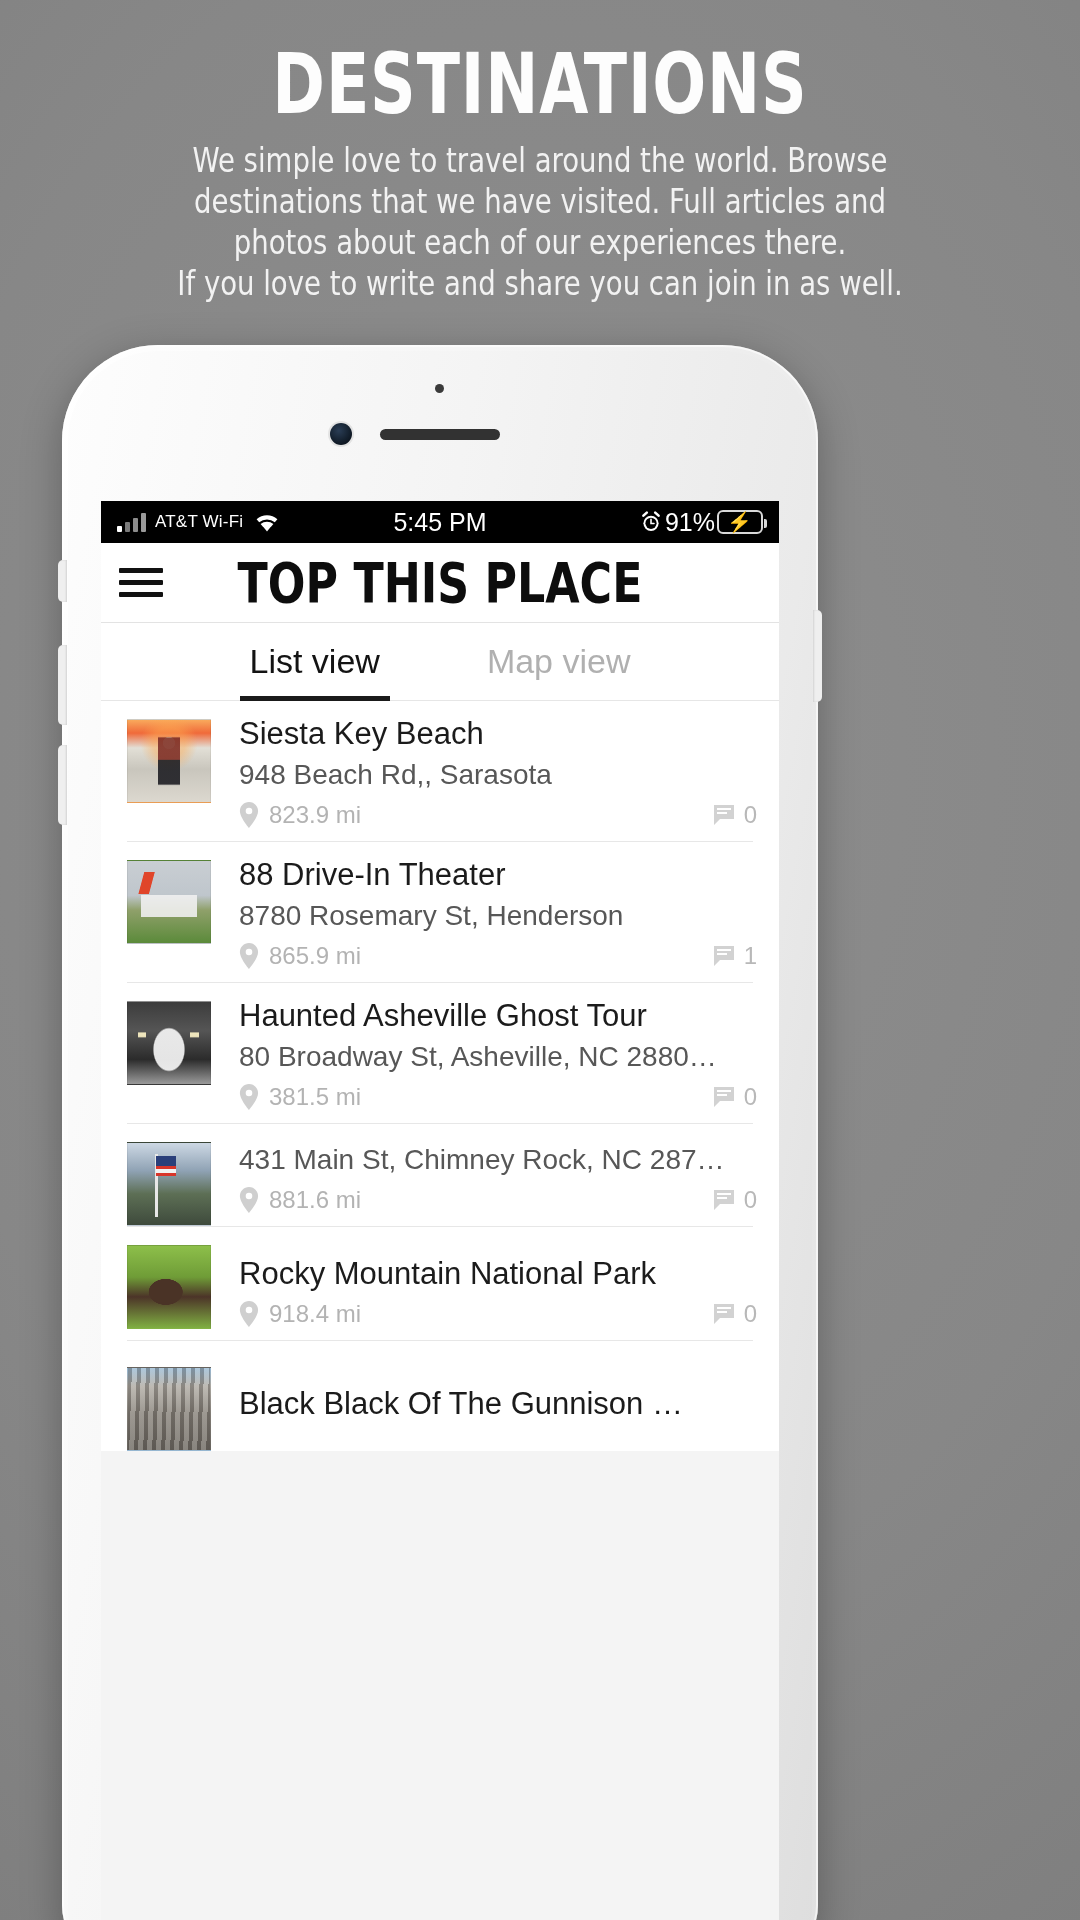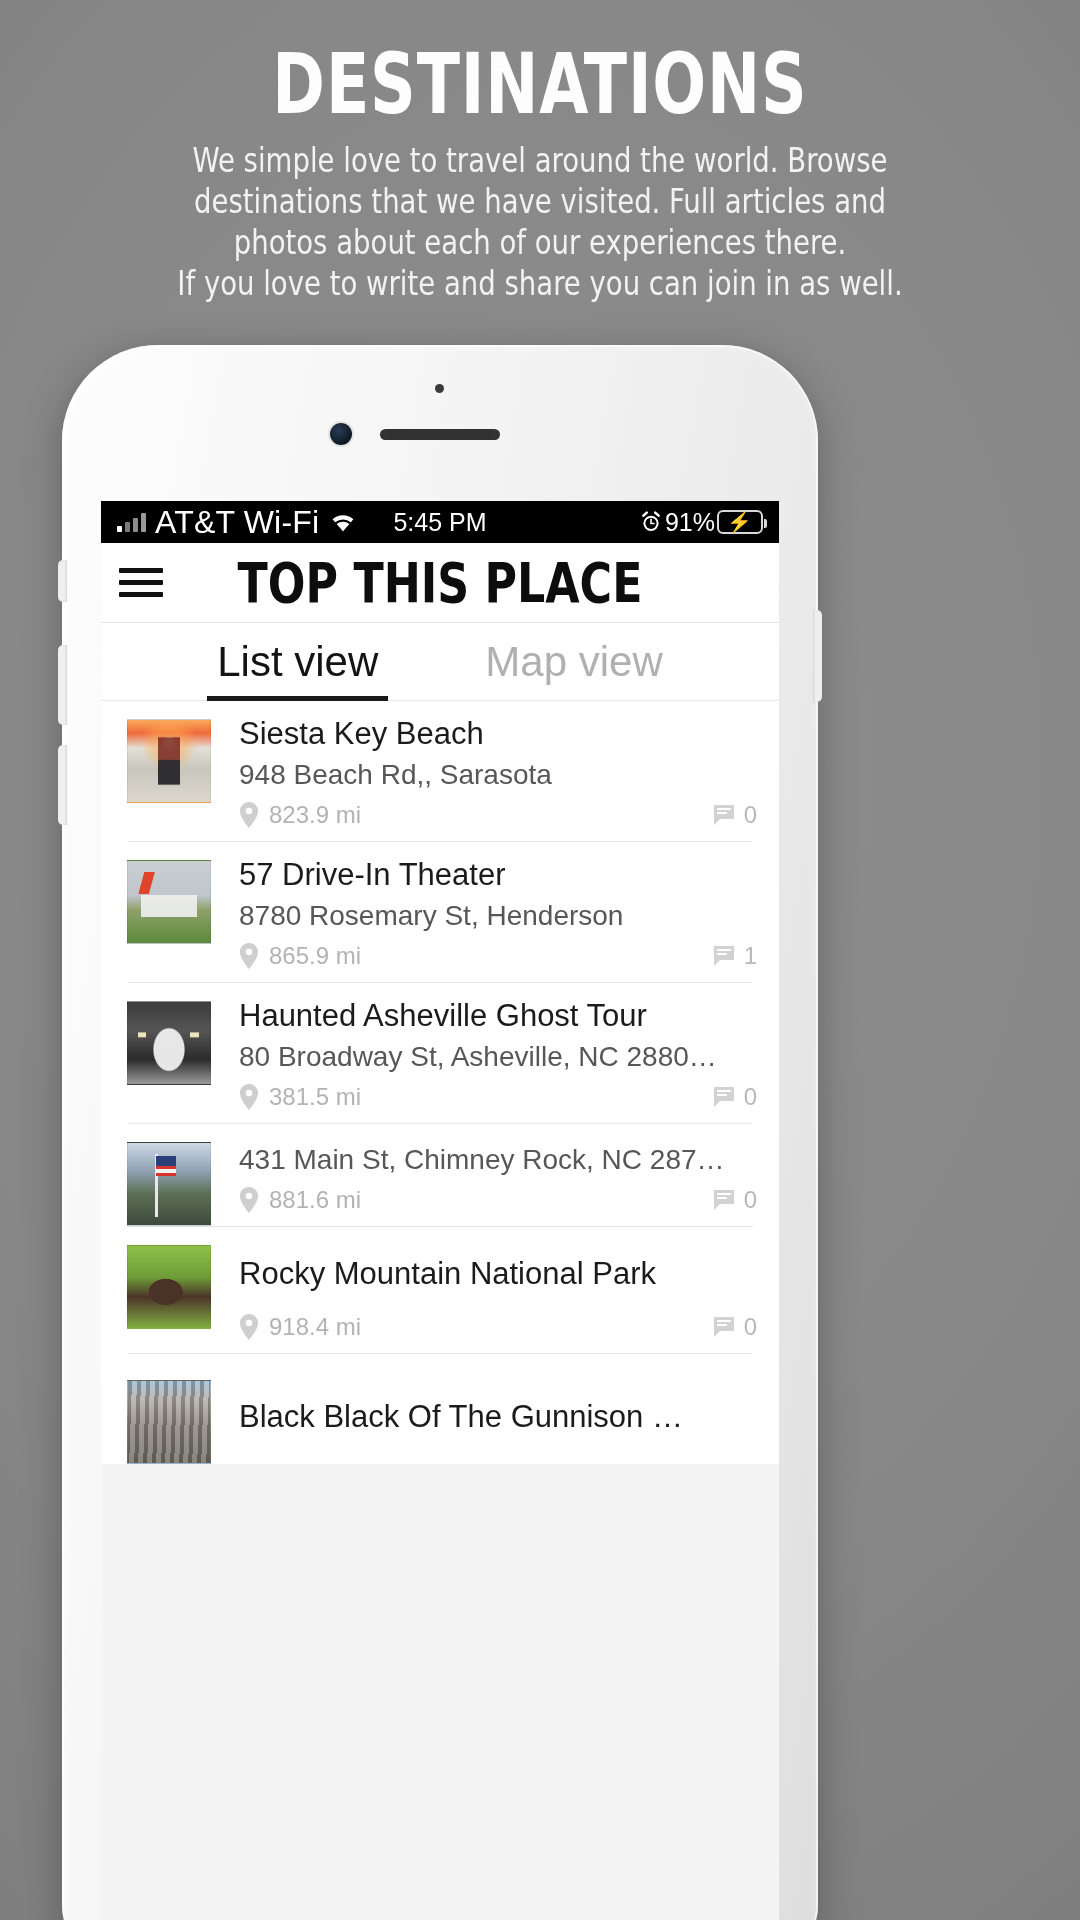--- a/index.html
+++ b/index.html
@@ -88,21 +88,21 @@
     display:flex; align-items:center; padding:0 16px;
     font-size:25px; position:relative;
   }
   #sb-left { display:flex; align-items:center; gap:9px; }
   .bars { display:flex; align-items:flex-end; gap:3px; height:19px; }
   .bars i { display:block; width:5px; background:#fff; border-radius:1px; }
   .bars i:nth-child(1){height:6px;}
   .bars i:nth-child(2){height:10px;background:#7a7a7a;}
   .bars i:nth-child(3){height:14px;background:#8c8c8c;}
   .bars i:nth-child(4){height:19px;background:#9a9a9a;}
-  #carrier { font-size:32px; letter-spacing:.2px; }
+  #carrier { font-size:17px; letter-spacing:.2px; }
   #sb-center { position:absolute; left:0; right:0; text-align:center;
                font-size:25px; font-weight:400; pointer-events:none; }
   #sb-right { margin-left:auto; display:flex; align-items:center; gap:2px; position:relative; z-index:2;}
   #battery-pct { font-size:25px; }
   .batt { position:relative; width:46px; height:24px; border:2px solid #d8d8d8;
           border-radius:6px; padding:2px; }
   .batt .fill { height:100%; width:91%; background:#3ad44a; border-radius:3px; }
   .batt:after { content:""; position:absolute; right:-6px; top:7px; width:3px; height:9px;
                 background:#d8d8d8; border-radius:0 2px 2px 0; }
   .bolt { position:absolute; left:50%; top:50%; transform:translate(-50%,-50%);
@@ -118,21 +118,21 @@
   #app-title {
     position:absolute; left:0; right:0; text-align:center;
     font-family:"DejaVu Sans Condensed","Liberation Sans Narrow","Liberation Sans", sans-serif;
     font-weight:700; font-size:56px; line-height:60px; color:#0d0d0d;
     letter-spacing:0px; transform:scaleX(0.88); pointer-events:none;
   }
 
   
   #tabs { height:78px; background:#fff; display:flex; align-items:center;
           justify-content:center; gap:95px; border-bottom:1px solid #e6e6e6; }
-  .tab { position:relative; font-size:42px; padding:0 6px; height:78px;
+  .tab { position:relative; font-size:34px; padding:0 6px; height:78px;
          display:flex; align-items:center; cursor:pointer; }
   .tab.active { color:#131313; font-weight:400; }
   .tab.inactive { color:#b0b0b0; }
   .tab.active:after { content:""; position:absolute; left:-4px; right:-4px; bottom:0;
                       height:5px; background:#1a1a1a; }
 
   
   #list { background:#f4f4f4; }
   .card { background:#fff; padding:14px 0 0 0; }
   .row { display:flex; padding:0 22px 0 26px; }
@@ -287,21 +287,21 @@
         <div class="sep"></div>
       </div>
 
       <div class="card">
         <div class="row">
           <div class="thumb tn-wrap tn-sign">
             <span class="ov arrow"></span>
               <span class="ov board"></span>
           </div>
           <div class="info">
-            <div class="p-title">57 Drive-In Theater</div>
+            <div class="p-title">88 Drive-In Theater</div>
             <div class="p-addr">8780 Rosemary St, Henderson</div>
             <div class="meta">
               <span class="dist">
                 <span>
                   <svg class="ic" width="20" height="26" viewBox="0 0 20 26">
                       <path d="M10 0C4.9 0 .9 4 .9 9c0 6.6 9.1 17 9.1 17s9.1-10.4 9.1-17c0-5-4-9-9.1-9zm0 12.3A3.3 3.3 0 1110 5.7a3.3 3.3 0 010 6.6z" fill="#cfcfcf"></path>
                     </svg>
                 </span>
                 <span>865.9 mi</span>
               </span>
@@ -386,21 +386,21 @@
         <div class="sep"></div>
       </div>
 
       <div class="card">
         <div class="row">
           <div class="thumb tn-wrap tn-moose">
             <span class="ov moose"></span>
           </div>
           <div class="info" style="padding-top:14px;">
             <div class="p-title">Rocky Mountain National Park</div>
-            <div class="meta" style="margin-top:20px;">
+            <div class="meta" style="margin-top:7px;">
               <span class="dist">
                 <span>
                   <svg class="ic" width="20" height="26" viewBox="0 0 20 26">
                       <path d="M10 0C4.9 0 .9 4 .9 9c0 6.6 9.1 17 9.1 17s9.1-10.4 9.1-17c0-5-4-9-9.1-9zm0 12.3A3.3 3.3 0 1110 5.7a3.3 3.3 0 010 6.6z" fill="#cfcfcf"></path>
                     </svg>
                 </span>
                 <span>918.4 mi</span>
               </span>
               <span class="comments">
                 <span>

